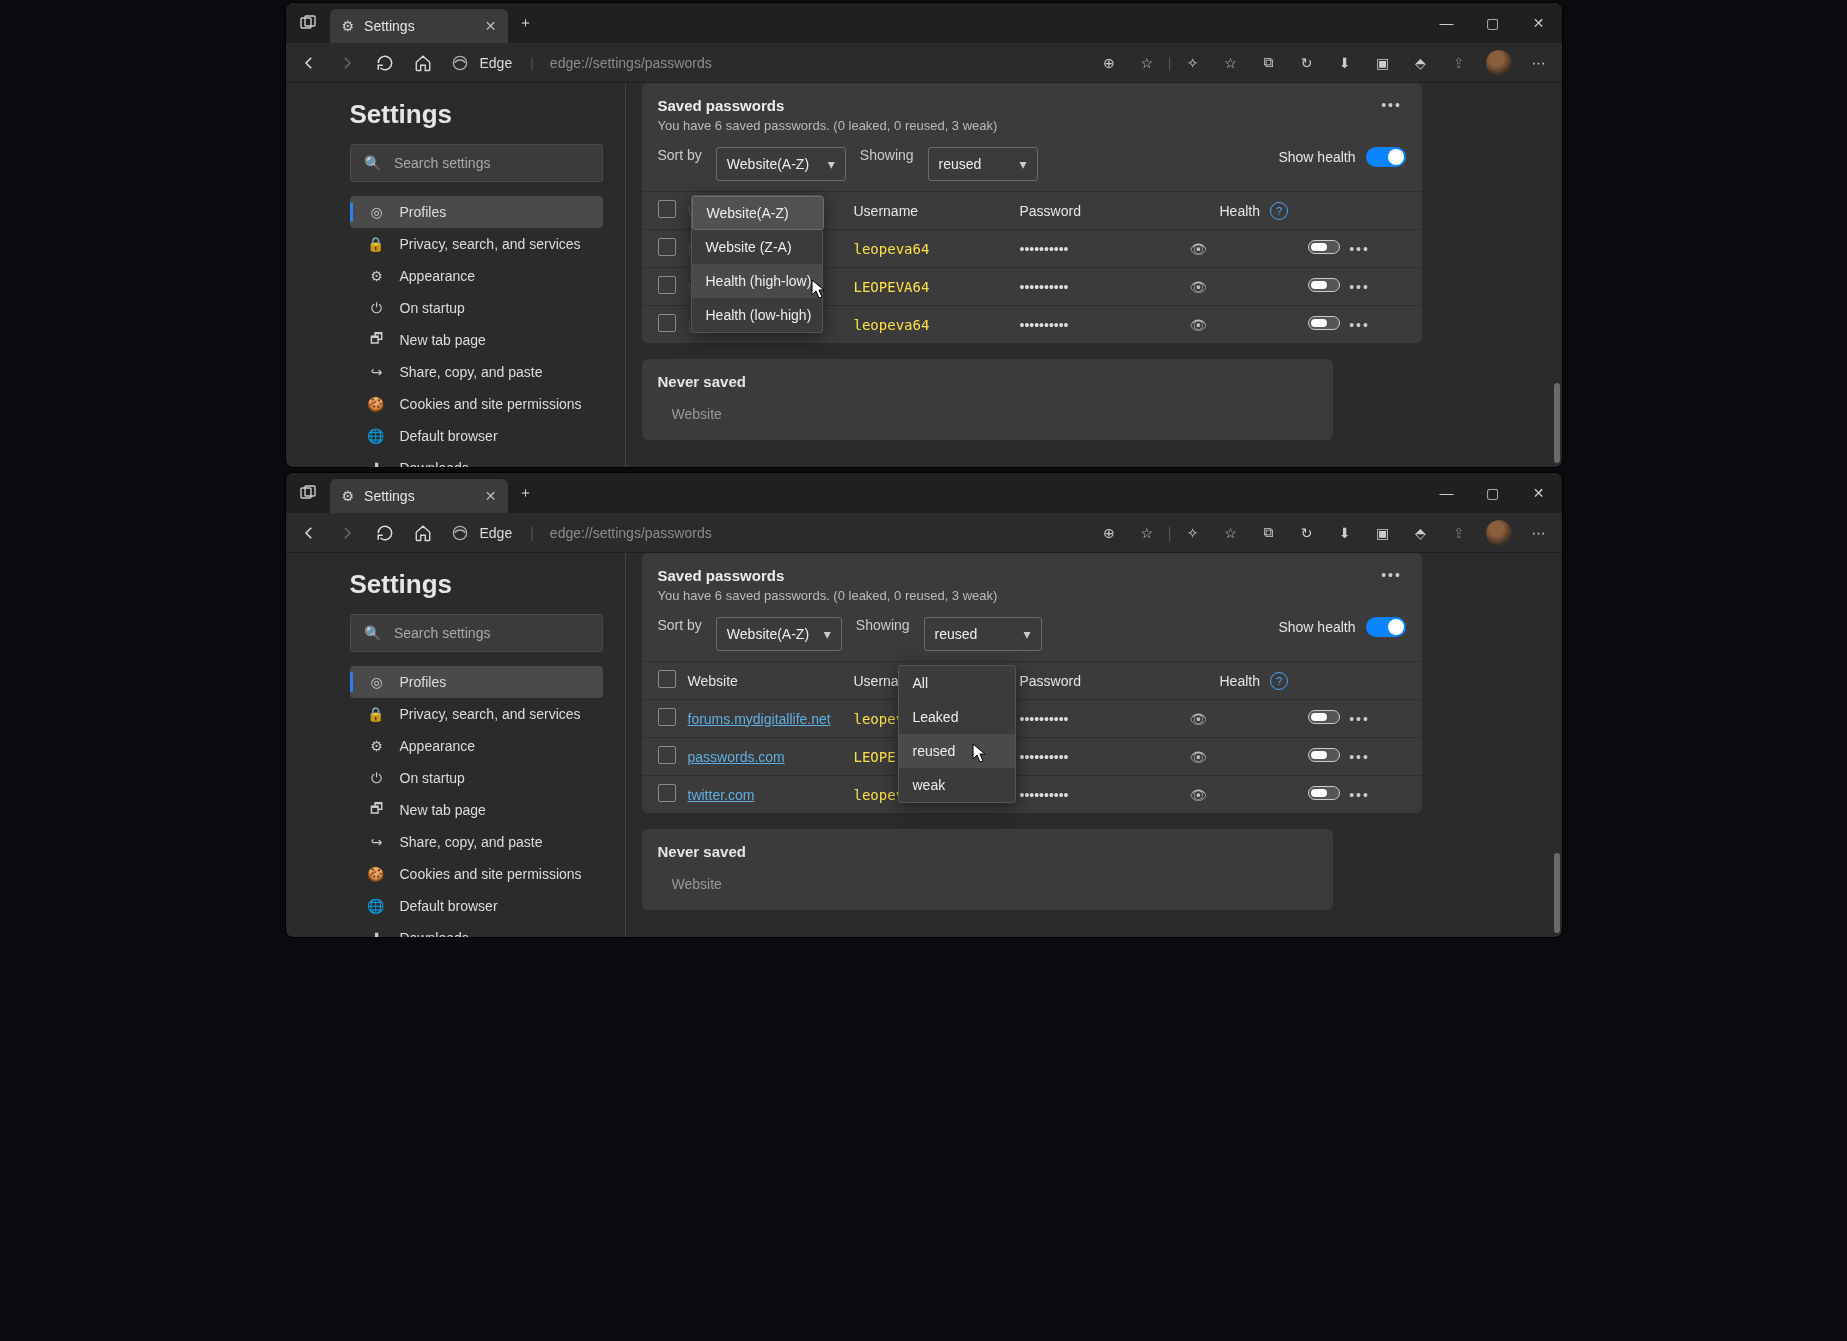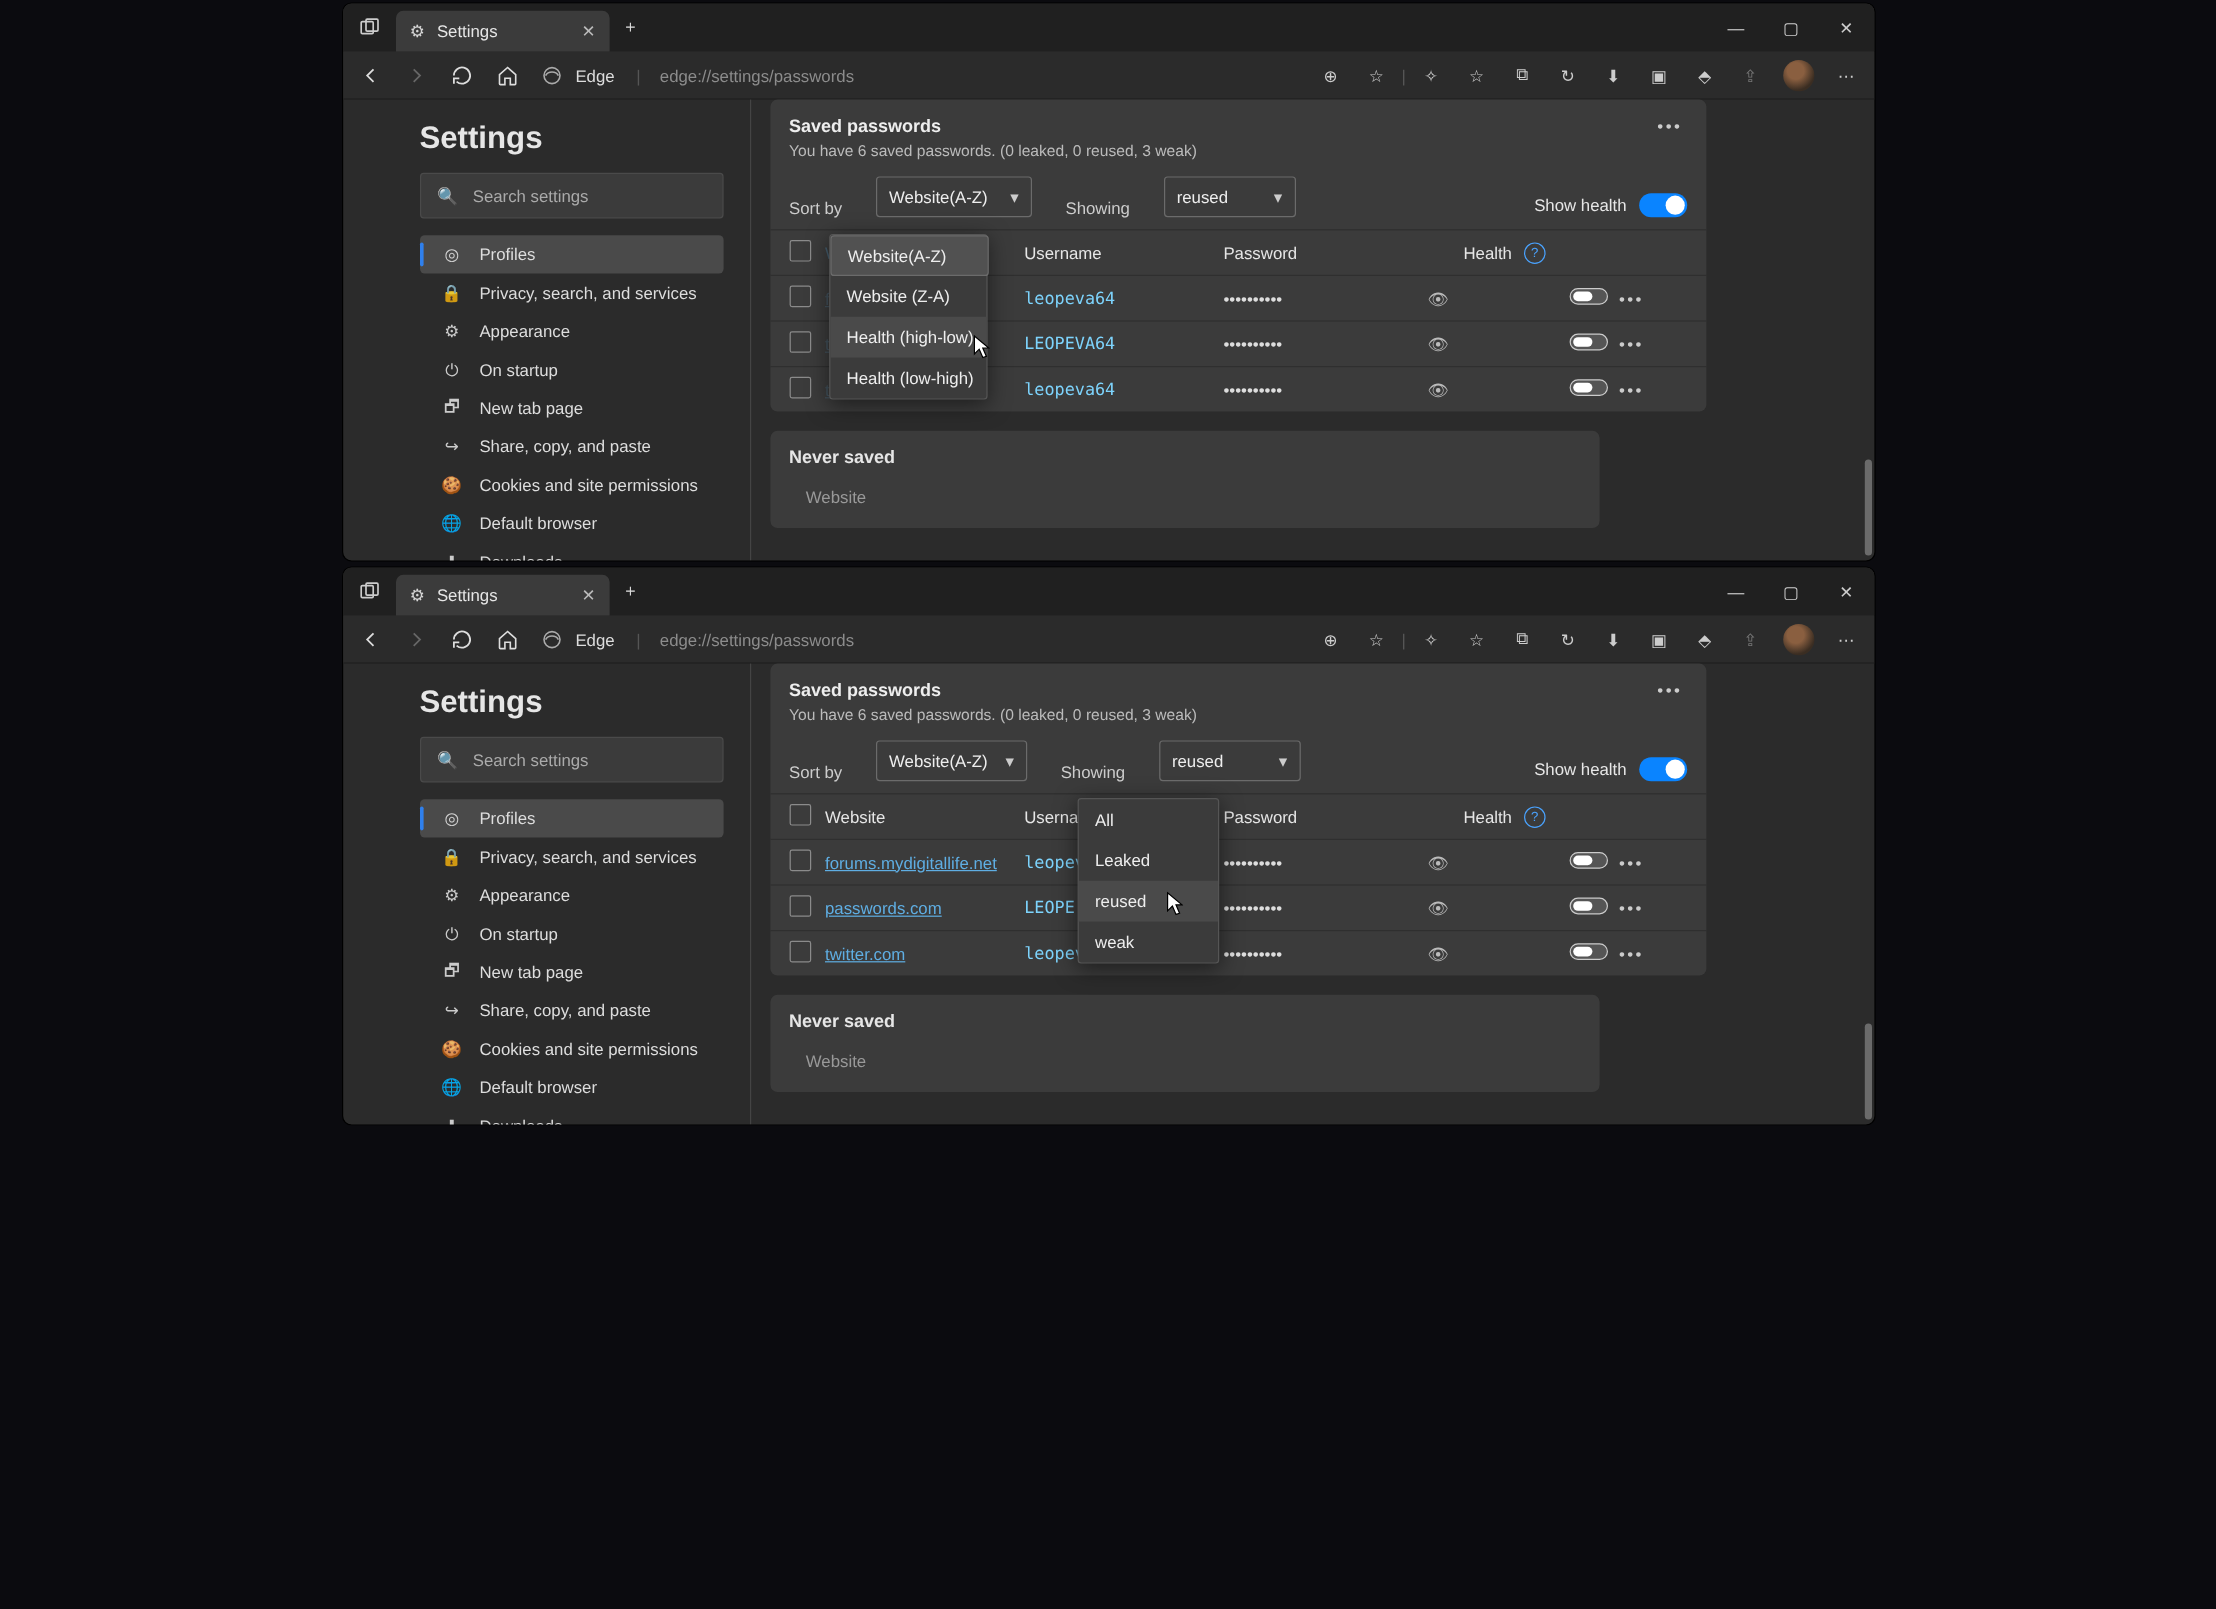--- a/index.html
+++ b/index.html
@@ -32,39 +32,39 @@
   .menu .item.active::before { content:""; position:absolute; left:0; top:6px; bottom:6px; width:3px; background:#2f80ed; border-radius:2px;}
   .menu .micon { width:18px; text-align:center; opacity:.9;}
 
   .main { flex:1; position:relative; padding:0 10px;}
   .card { background:#3b3b3b; border-radius:6px; margin:0 0 16px 6px; padding:0px 0 0 0; width:780px;}
   .card .hdr { display:flex; align-items:flex-start; padding:14px 15px 0 16px;}
   .card h3 { font-size:15px; font-weight:600; color:#eee;}
   .card .sub { font-size:13px; color:#bbb; margin-top:4px;}
   .card .more { margin-left:auto; color:#ccc; width:30px; text-align:center;}
 
-  .controls { display:flex; align-items:flex-end; padding:14px 16px 10px 16px; gap:28px;}
+  .controls { display:flex; align-items:flex-start; padding:14px 16px 10px 16px; gap:14px;}
   .controls .lbl { color:#ccc;}
   .sel { display:flex; align-items:center; justify-content:space-between; border:1px solid #6b6b6b; border-radius:3px; padding:0 10px; height:34px; min-width:132px; color:#eee;}
   .sel .chev { color:#ccc;}
   .toggle { margin-left:auto; display:flex; align-items:center; gap:10px;}
   .sw { width:40px; height:20px; background:#0a84ff; border-radius:10px; position:relative;}
   .sw::after { content:""; position:absolute; right:2px; top:2px; width:16px; height:16px; background:#fff; border-radius:50%;}
 
   .thead { display:flex; align-items:center; padding:0 16px; height:38px; border-top:1px solid #2f2f2f;}
   .thead .chk, .row .chk { width:30px;}
   .chkbox { width:18px; height:18px; border:1.5px solid #8b8b8b; border-radius:2px; display:inline-block;}
   .col-site { width:166px;} .col-user { width:166px;} .col-pass { width:170px;}
   .col-eye { width:30px;} .col-health { width:120px; text-align:right;} .col-act { width:40px; text-align:center;}
   .thead .col-health { display:flex; align-items:center; gap:10px; justify-content:flex-start;}
   .qmark { width:18px;height:18px;border:1.5px solid #4aa3ff;border-radius:50%;display:inline-flex;align-items:center;justify-content:center;color:#4aa3ff;font-size:11px;}
 
   .row { display:flex; align-items:center; padding:0 16px; height:38px; border-top:1px solid #2f2f2f;}
   .row .site { color:#5faee3; text-decoration:underline;}
-  .row .user { font-family:Consolas,monospace; color:#7dd3fc;}
+  .row .user { font-family:Consolas,monospace; color:#fde047;}
   .row .pass { color:#ddd;}
   .eyeico { color:#bbb;}
   .pill { width:32px; height:14px; border-radius:7px; background:#555; border:1.5px solid #ccc; position:relative; display:inline-block;}
   .pill::before { content:""; position:absolute; left:2px; top:2px; bottom:2px; width:55%; background:#fff; border-radius:5px;}
   .dots3 { letter-spacing:2px; color:#ccc;}
 
   .dropdown { position:absolute; background:#3b3b3b; border:1px solid #555; border-radius:3px; box-shadow:0 4px 18px rgba(0,0,0,.5); z-index:10;}
   .dropdown .opt { padding:9px 14px; white-space:nowrap; color:#eee;}
   .dropdown .opt.sel { background:#515151;}
   .dropdown .opt.hov { background:#4a4a4a;}

